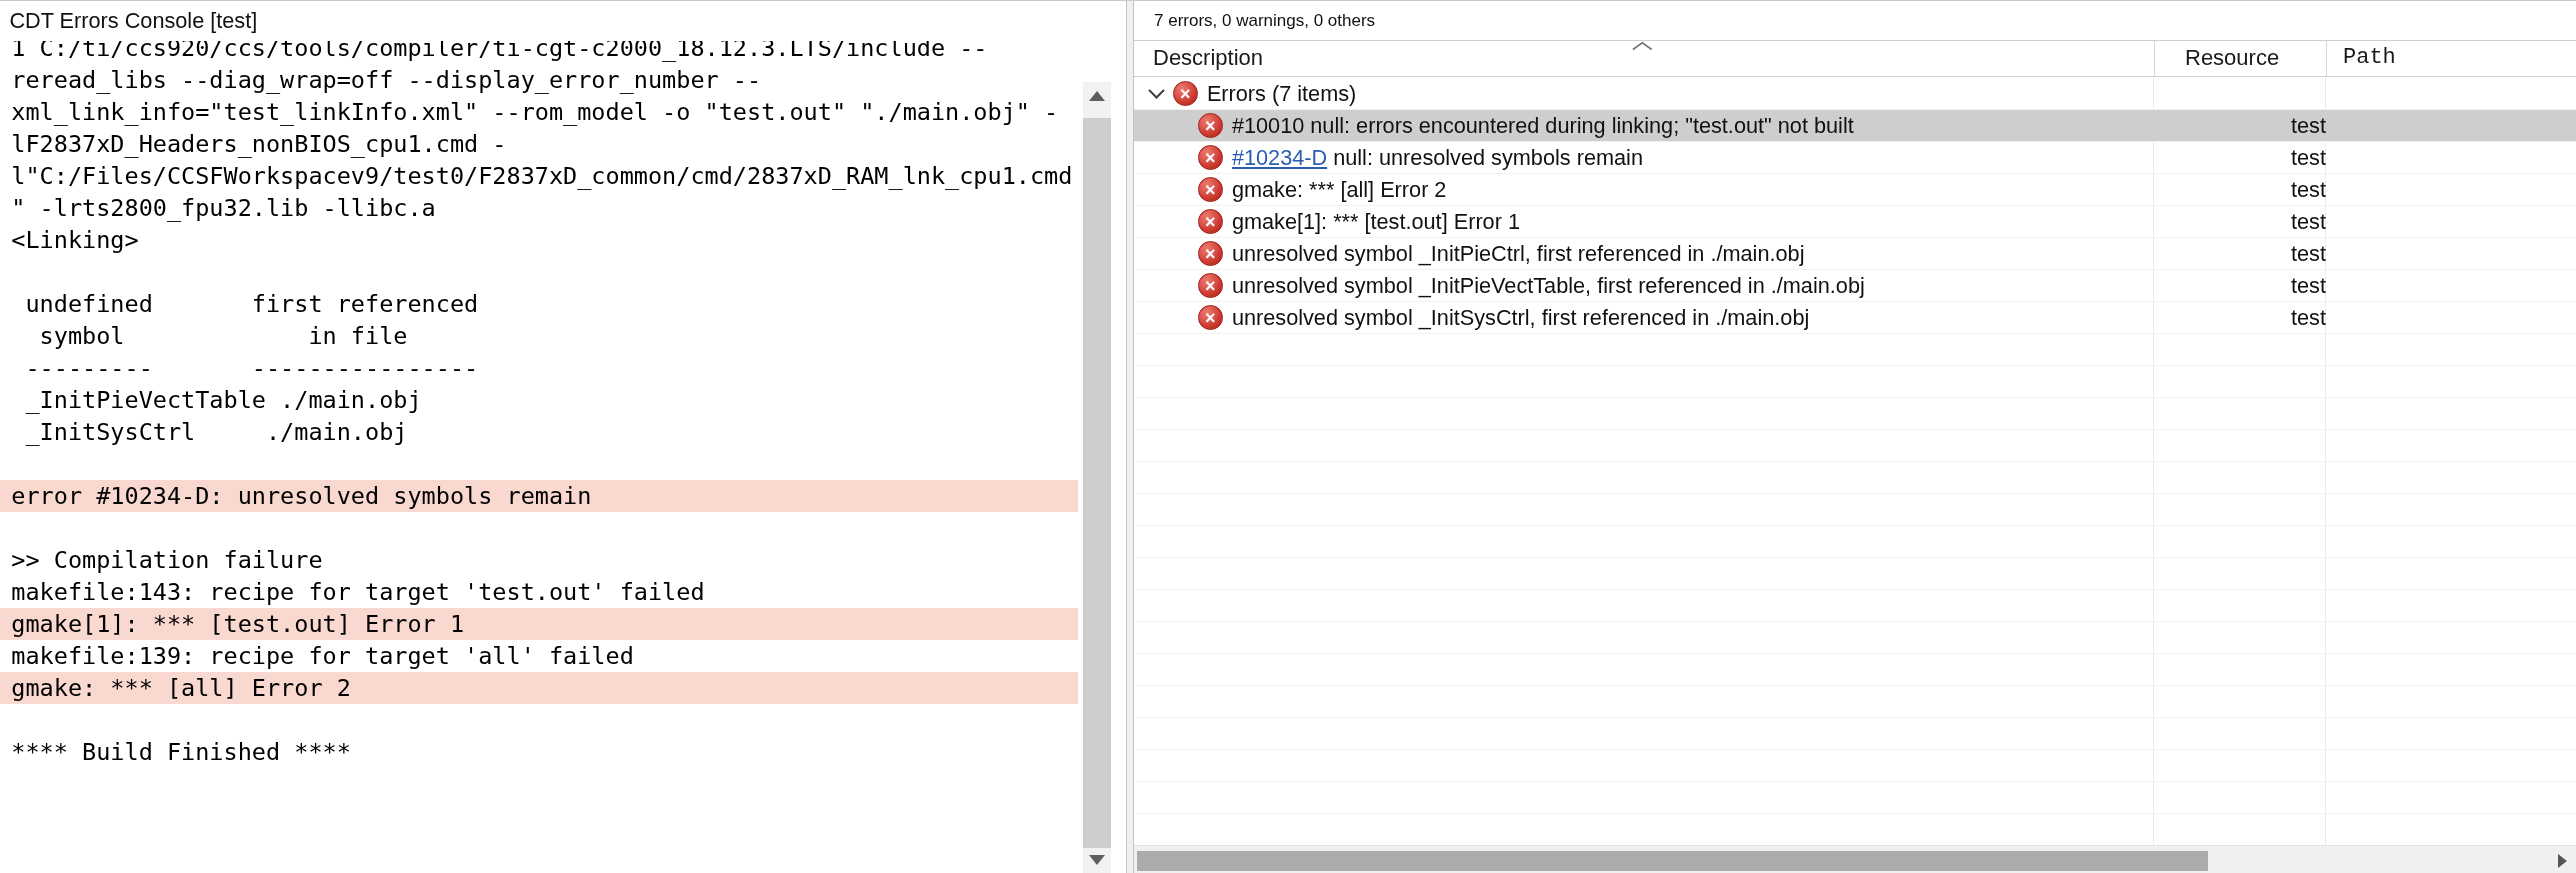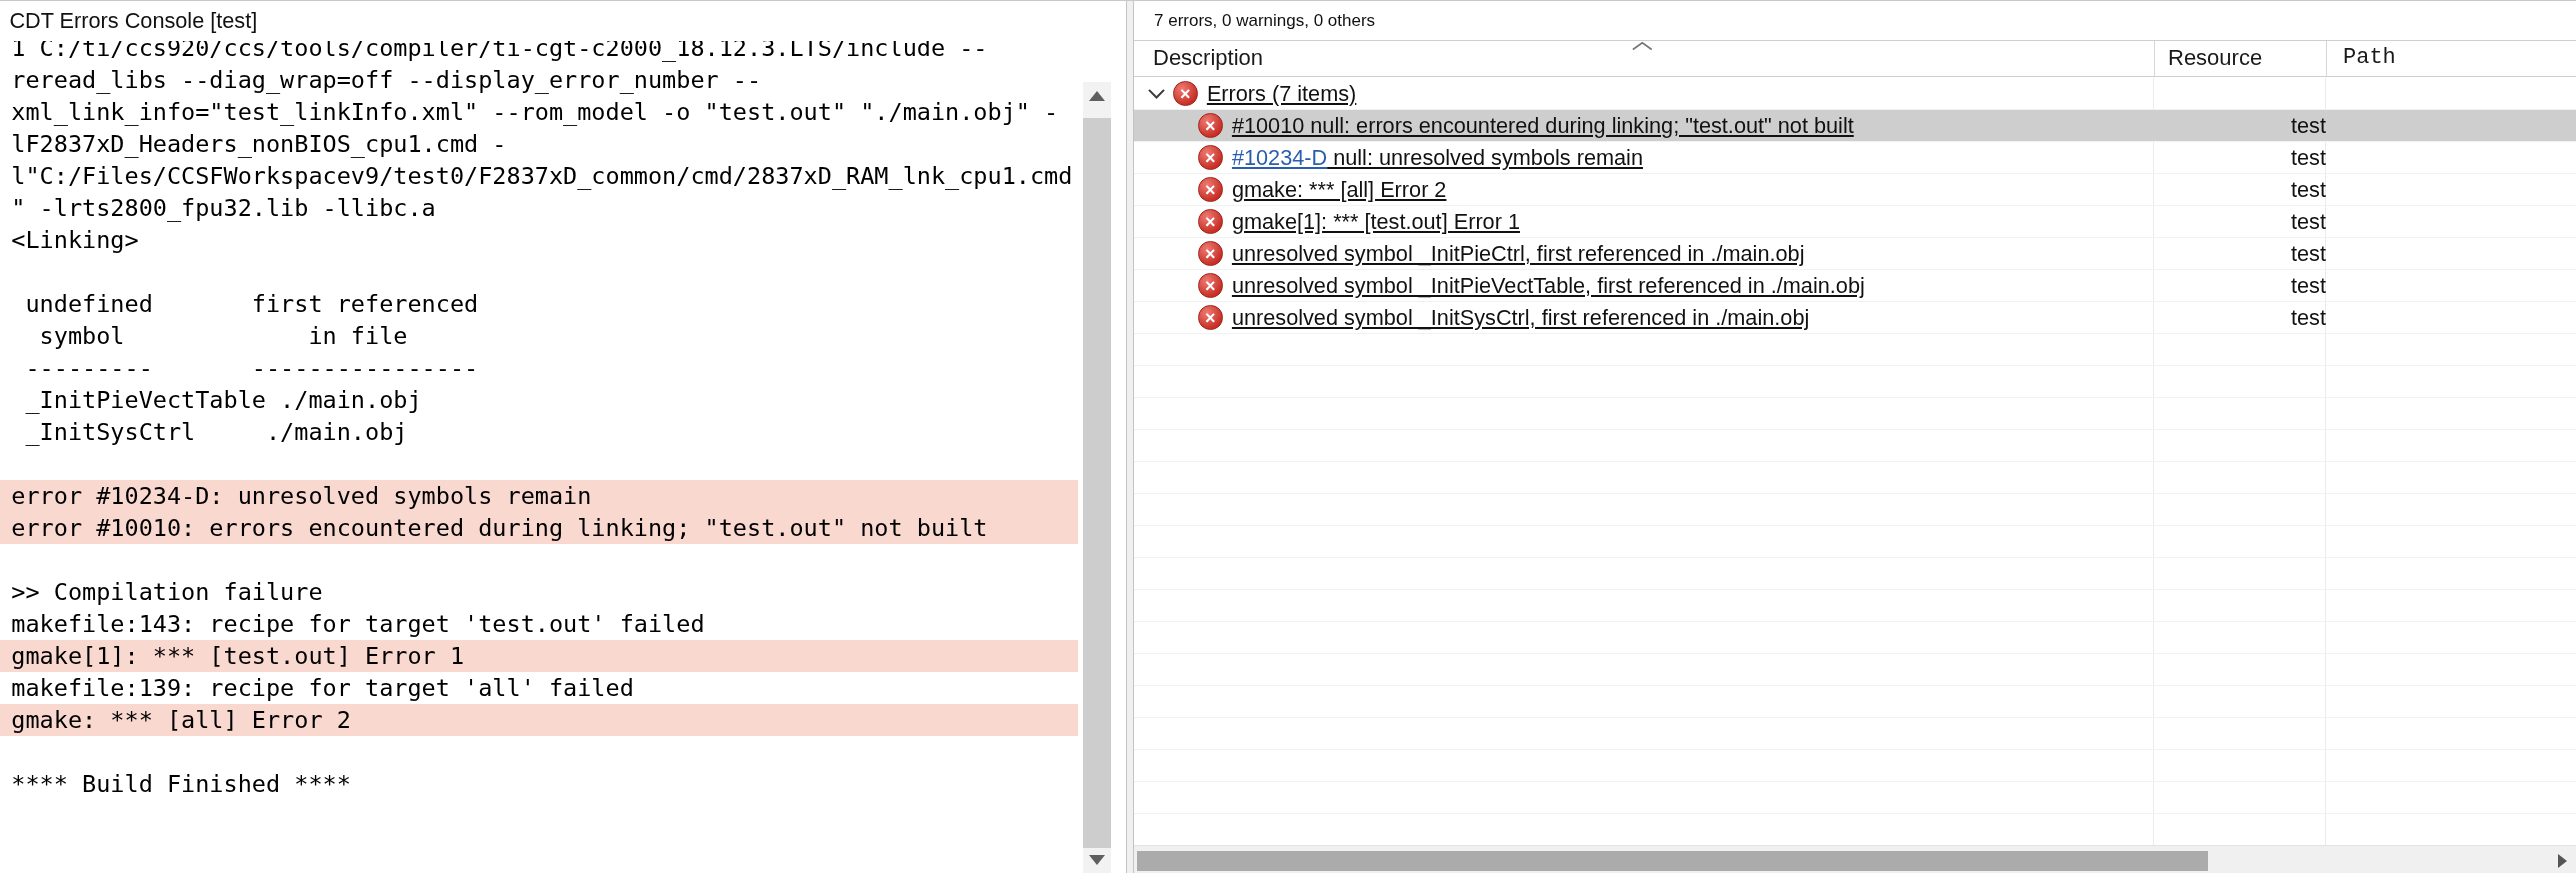--- a/index.html
+++ b/index.html
@@ -61,21 +61,21 @@
     position:absolute;left:1133px;top:0;right:0;height:874px;
     background:#fff;border-left:0.9px solid #c3c3c3;box-sizing:border-box;
   }
   .summary{
     height:40px;line-height:40px;padding-left:20px;font-size:17px;color:#111;
     border-bottom:0.9px solid #cfcfcf;box-sizing:border-box;white-space:nowrap;
   }
   .thead{display:flex;height:36px;border-bottom:0.9px solid #cfcfcf;box-sizing:border-box;font-size:22px;color:#1a1a1a;}
   .th{line-height:34px;box-sizing:border-box;white-space:nowrap;overflow:hidden;}
   .th-desc{width:1020px;padding-left:19px;position:relative;}
-  .th-res{width:172px;padding-left:13px;border-left:0.9px solid #d6d6d6;}
+  .th-res{width:172px;padding-left:30px;border-left:0.9px solid #d6d6d6;}
   .th-path{flex:1;padding-left:16px;border-left:0.9px solid #d6d6d6;font-family:Liberation Mono, monospace;}
   .sort-icon{position:absolute;left:497px;top:0px;line-height:0;}
 
   .tbody{position:absolute;top:77px;left:0;right:0;bottom:30px;overflow:hidden;}
   .vline{position:absolute;top:0;bottom:0;width:0.9px;background:#ebebeb;}
   .vline.v1{left:1019px;}
   .vline.v2{left:1191px;}
 
   .trow{
     position:relative;display:flex;height:32px;box-sizing:border-box;
@@ -91,21 +91,21 @@
 
   .expander{display:inline-flex;width:26px;align-items:center;flex:0 0 26px;}
   .err-icon{
     width:24.5px;height:24.5px;flex:0 0 24.5px;border-radius:50%;
     background:radial-gradient(circle at 35% 30%, #ef7b72, var(--err) 72%);
     border:0.9px solid #9e221a;box-sizing:border-box;
     color:#fff;font-size:18px;font-weight:bold;
     display:inline-flex;align-items:center;justify-content:center;
     margin-right:9.4px;line-height:1;
   }
-  .desc-text{white-space:pre;text-decoration:underline;}
+  .desc-text{white-space:pre;}
   .desc-link{color:var(--link);text-decoration:underline;white-space:pre;cursor:pointer;}
 
   
   .hscrollbar{
     position:absolute;left:0;right:0;bottom:0;height:30px;background:#f0f0f0;
     border-top:0.9px solid #e2e2e2;box-sizing:border-box;
   }
   .hthumb{position:absolute;left:2.8px;top:4.7px;height:20px;width:1071px;background:#ababab;}
   .tri-right{position:absolute;right:9.4px;top:7.5px;width:0;height:0;border-top:7.5px solid transparent;border-bottom:7.5px solid transparent;border-left:9.4px solid #555;}
 </style>
@@ -124,21 +124,20 @@
         <div class="console-line">" -lrts2800_fpu32.lib -llibc.a</div>
         <div class="console-line">&lt;Linking&gt;</div>
         <div class="console-line"></div>
         <div class="console-line"> undefined       first referenced</div>
         <div class="console-line">  symbol             in file</div>
         <div class="console-line"> ---------       ----------------</div>
         <div class="console-line"> _InitPieVectTable ./main.obj</div>
         <div class="console-line"> _InitSysCtrl     ./main.obj</div>
         <div class="console-line"></div>
         <div class="console-line hl">error #10234-D: unresolved symbols remain</div>
-        <div class="console-line hl">error #10010: errors encountered during linking; "test.out" not built</div>
         <div class="console-line"></div>
         <div class="console-line">&gt;&gt; Compilation failure</div>
         <div class="console-line">makefile:143: recipe for target 'test.out' failed</div>
         <div class="console-line hl">gmake[1]: *** [test.out] Error 1</div>
         <div class="console-line">makefile:139: recipe for target 'all' failed</div>
         <div class="console-line hl">gmake: *** [all] Error 2</div>
         <div class="console-line"></div>
         <div class="console-line">**** Build Finished ****</div>
       </div>
     <div class="vscrollbar">

